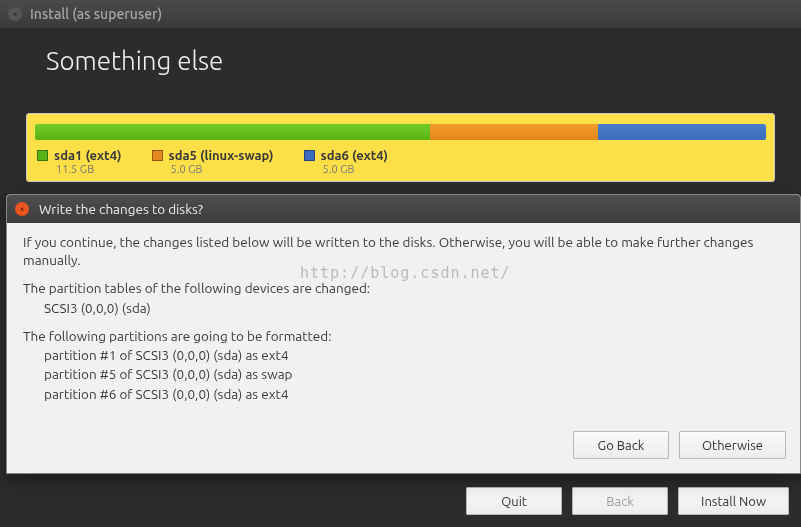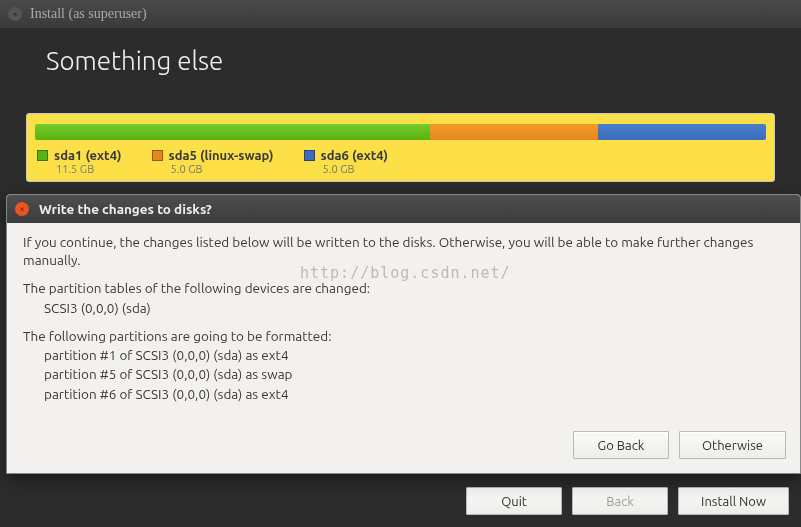--- a/index.html
+++ b/index.html
@@ -31,21 +31,21 @@
   .close-btn {
     width: 14px; height: 14px;
     border-radius: 50%;
     background: #555;
     display: flex;
     align-items: center;
     justify-content: center;
     font-size: 9px;
     color: #222;
   }
-  .titlebar-title { color: #a9a9a9; font-weight: 500; font-family: Liberation Serif, serif; }
+  .titlebar-title { color: #a9a9a9; font-weight: 500; }
 
   .heading {
     color: #efefef;
     font-size: 26px;
     font-weight: 300;
     padding: 18px 26px 38px;
     margin-left: 20px;
   }
 
   .content-panel {
@@ -140,21 +140,21 @@
     padding: 0 8px;
     gap: 10px;
   }
   .dialog-close {
     width: 14px; height: 14px;
     border-radius: 50%;
     background: #e95420;
     display:flex; align-items:center; justify-content:center;
     font-size:9px; color:#3e1604;
   }
-  .dialog-title { color:#eee; font-weight:700; font-size:13.5px; }
+  .dialog-title { color:#eee; font-weight:400; font-size:13.5px; }
   .dialog-body {
     padding: 10px 16px;
     color: #3a3a3a;
     font-size: 13.5px;
     line-height: 1.35;
   }
   .dialog-body p { margin-bottom: 10px; }
   .dialog-body .indent { margin-left: 21px; }
   .dialog-buttons {
     display: flex;

